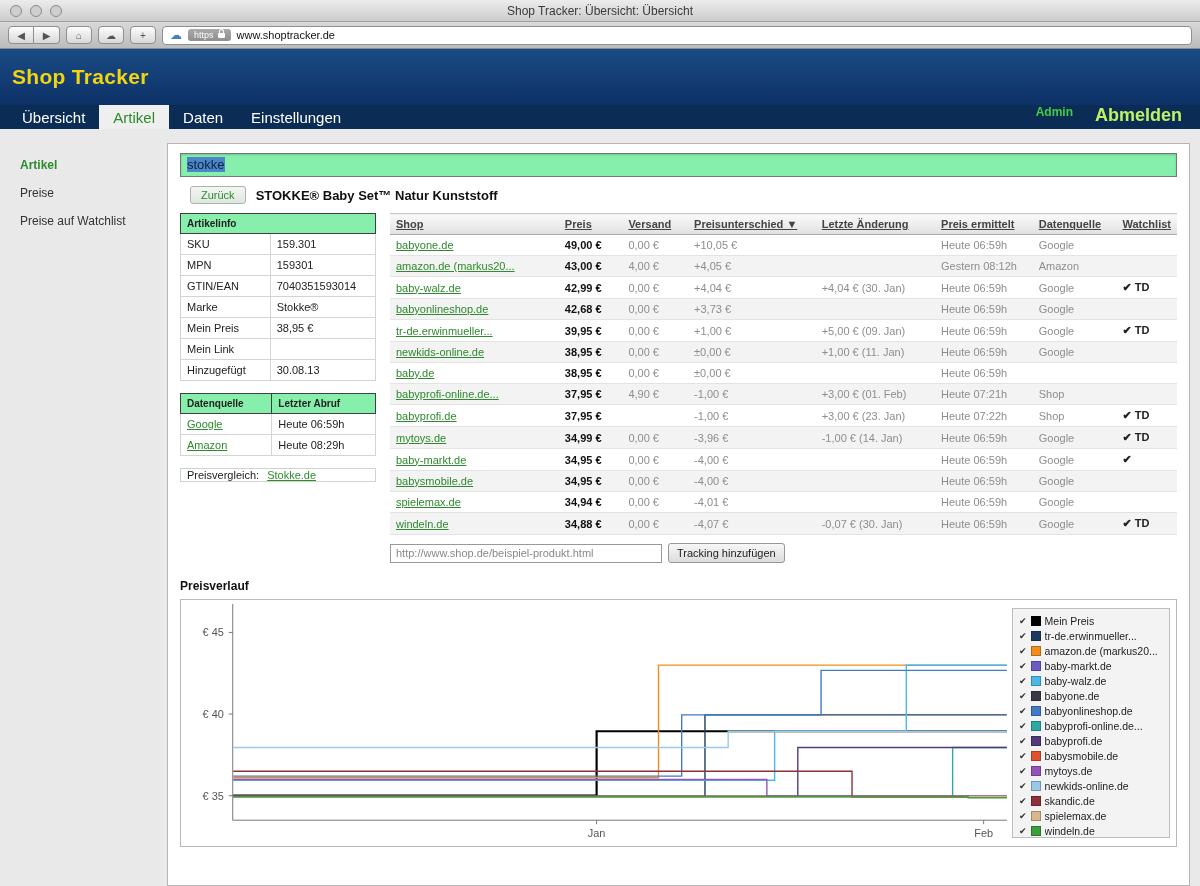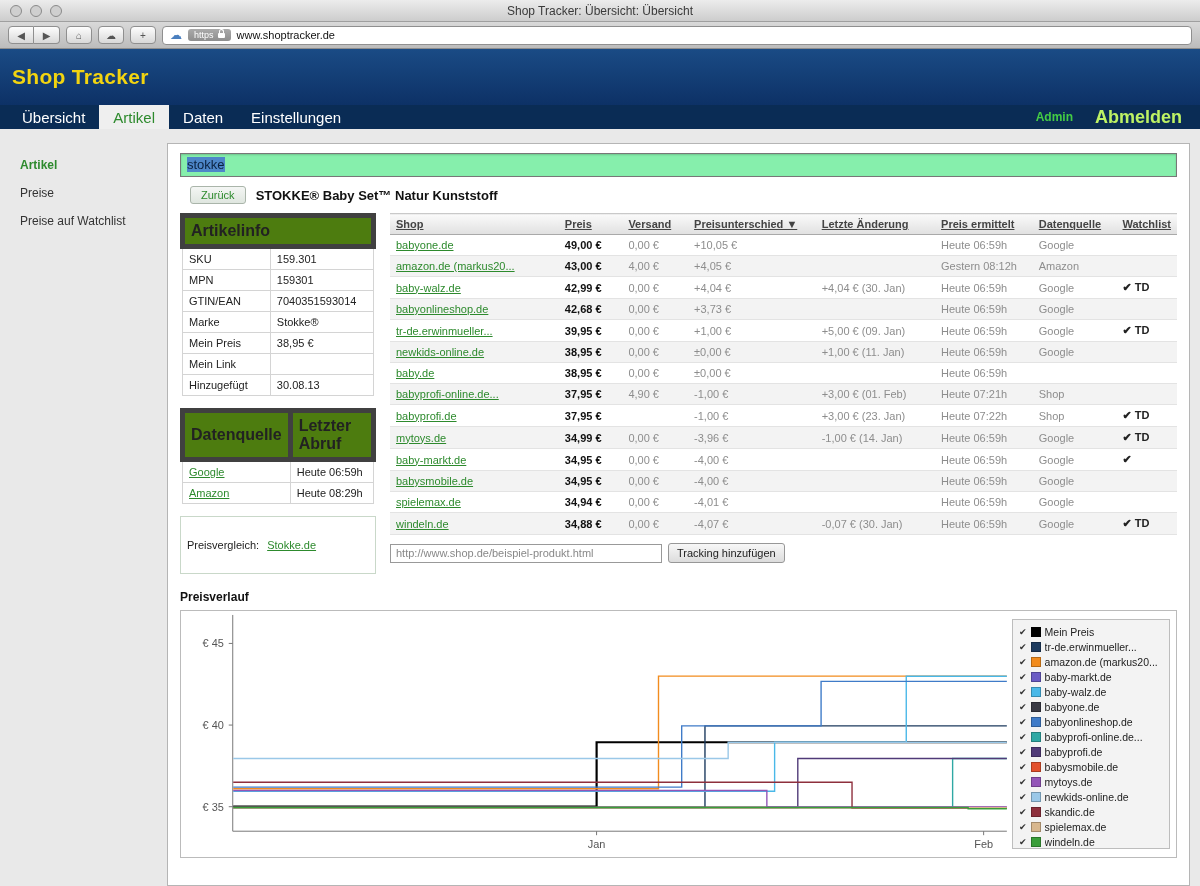--- a/index.html
+++ b/index.html
@@ -23,21 +23,21 @@
   .lock-body { width:7px; height:5px; background:#fff; border-radius:1px; position:relative; display:inline-block; }
   .lock-body:before { content:''; position:absolute; top:-4px; left:1px; width:3px; height:4px; border:1px solid #fff; border-bottom:none; border-radius:3px 3px 0 0; }
   .url-text { color:#111; }
 
   
   .app-header { height:56px; background:linear-gradient(#1a4b85,#0d3166); display:flex; align-items:center; padding-left:12px; }
   .logo { color:#f2d410; font-size:21px; font-weight:bold; letter-spacing:.3px; }
   .tabbar { height:24px; background:#0a2c55; display:flex; align-items:stretch; padding-left:8px; }
   .tab { color:#fff; font-size:15px; font-weight:normal; padding:4px 14px 3px; cursor:default; }
   .tab.active { background:#efefef; color:#2d8a2d; }
-  .tab-right { margin-left:auto; display:flex; align-items:center; gap:22px; padding-right:18px; }
+  .tab-right { margin-left:auto; display:flex; gap:22px; padding-right:18px; }
   .admin-link { color:#44cc44; font-weight:bold; font-size:12px; }
   .logout-link { color:#bef264; font-weight:bold; font-size:18px; }
 
   
   .content { display:flex; padding:14px 10px 0 10px; gap:12px; height:757px; }
   .sidebar { width:145px; padding-top:8px; }
   .side-item { padding:7px 10px; font-size:12px; color:#333; cursor:default; }
   .side-item.active { color:#2d8a2d; font-weight:bold; }
 
   .panel { flex:1; background:#fff; border:1px solid #b5b5b5; padding:9px 12px 10px; }
@@ -47,25 +47,25 @@
 
   .product-row { display:flex; align-items:center; gap:10px; margin:9px 0 9px; }
   .back-btn { font-size:11px; color:#2d8a2d; background:linear-gradient(#f4f6f4,#dfe6df); border:1px solid #aab5aa; border-radius:3px; padding:2px 10px; cursor:default;margin-left:10px; }
   .product-title { font-size:13px; font-weight:bold; color:#111; }
 
   .cols { display:flex; gap:14px; align-items:flex-start; }
   .leftcol { width:196px; flex:none; }
 
   table { border-collapse:collapse; }
   .info-table { width:100%; font-size:11px; margin-bottom:12px; }
-  .info-table th { background:#4d7c0f; border:5px solid #404040; padding:4px 6px; text-align:left; font-size:16px; }
+  .info-table th { background:#86efac; border:1px solid #404040; padding:4px 6px; text-align:left; font-size:10px; }
   .info-table td { border:1px solid #d4d4d4; padding:4px 6px; color:#222; }
   .info-table td.k { width:46%; }
   .green-link { color:#2d8a2d; text-decoration:underline; cursor:pointer; }
-  .pv-box { width:100%; border:1px solid #c9d8c9; padding:22px 6px; font-size:11px; display:flex; gap:8px; align-items:center; margin-top:2px; }
+  .pv-box { width:100%; border:1px solid #c9d8c9; padding:0 6px; font-size:11px; display:flex; gap:8px; align-items:center; margin-top:2px; }
 
   .rightcol { flex:1; min-width:0; }
   .shop-table { width:100%; font-size:11px; }
   .shop-table th { background:linear-gradient(#fafafa,#e0e0e0); border-top:1px solid #c9c9c9; border-bottom:1px solid #a9a9a9; padding:4px 6px; text-align:left; font-size:11px; color:#444; text-decoration:underline; white-space:nowrap; cursor:default; }
   .shop-table td { padding:4px 6px; border-bottom:1px solid #e3e3e3; white-space:nowrap; overflow:hidden; }
   .shop-table tr.alt td { background:#f3f3f3; }
   .shop-table th:nth-child(1){width:170px} .shop-table th:nth-child(2){width:64px}
   .shop-table th:nth-child(3){width:66px} .shop-table th:nth-child(4){width:128px}
   .shop-table th:nth-child(5){width:120px} .shop-table th:nth-child(6){width:98px}
   .shop-table th:nth-child(7){width:84px}

